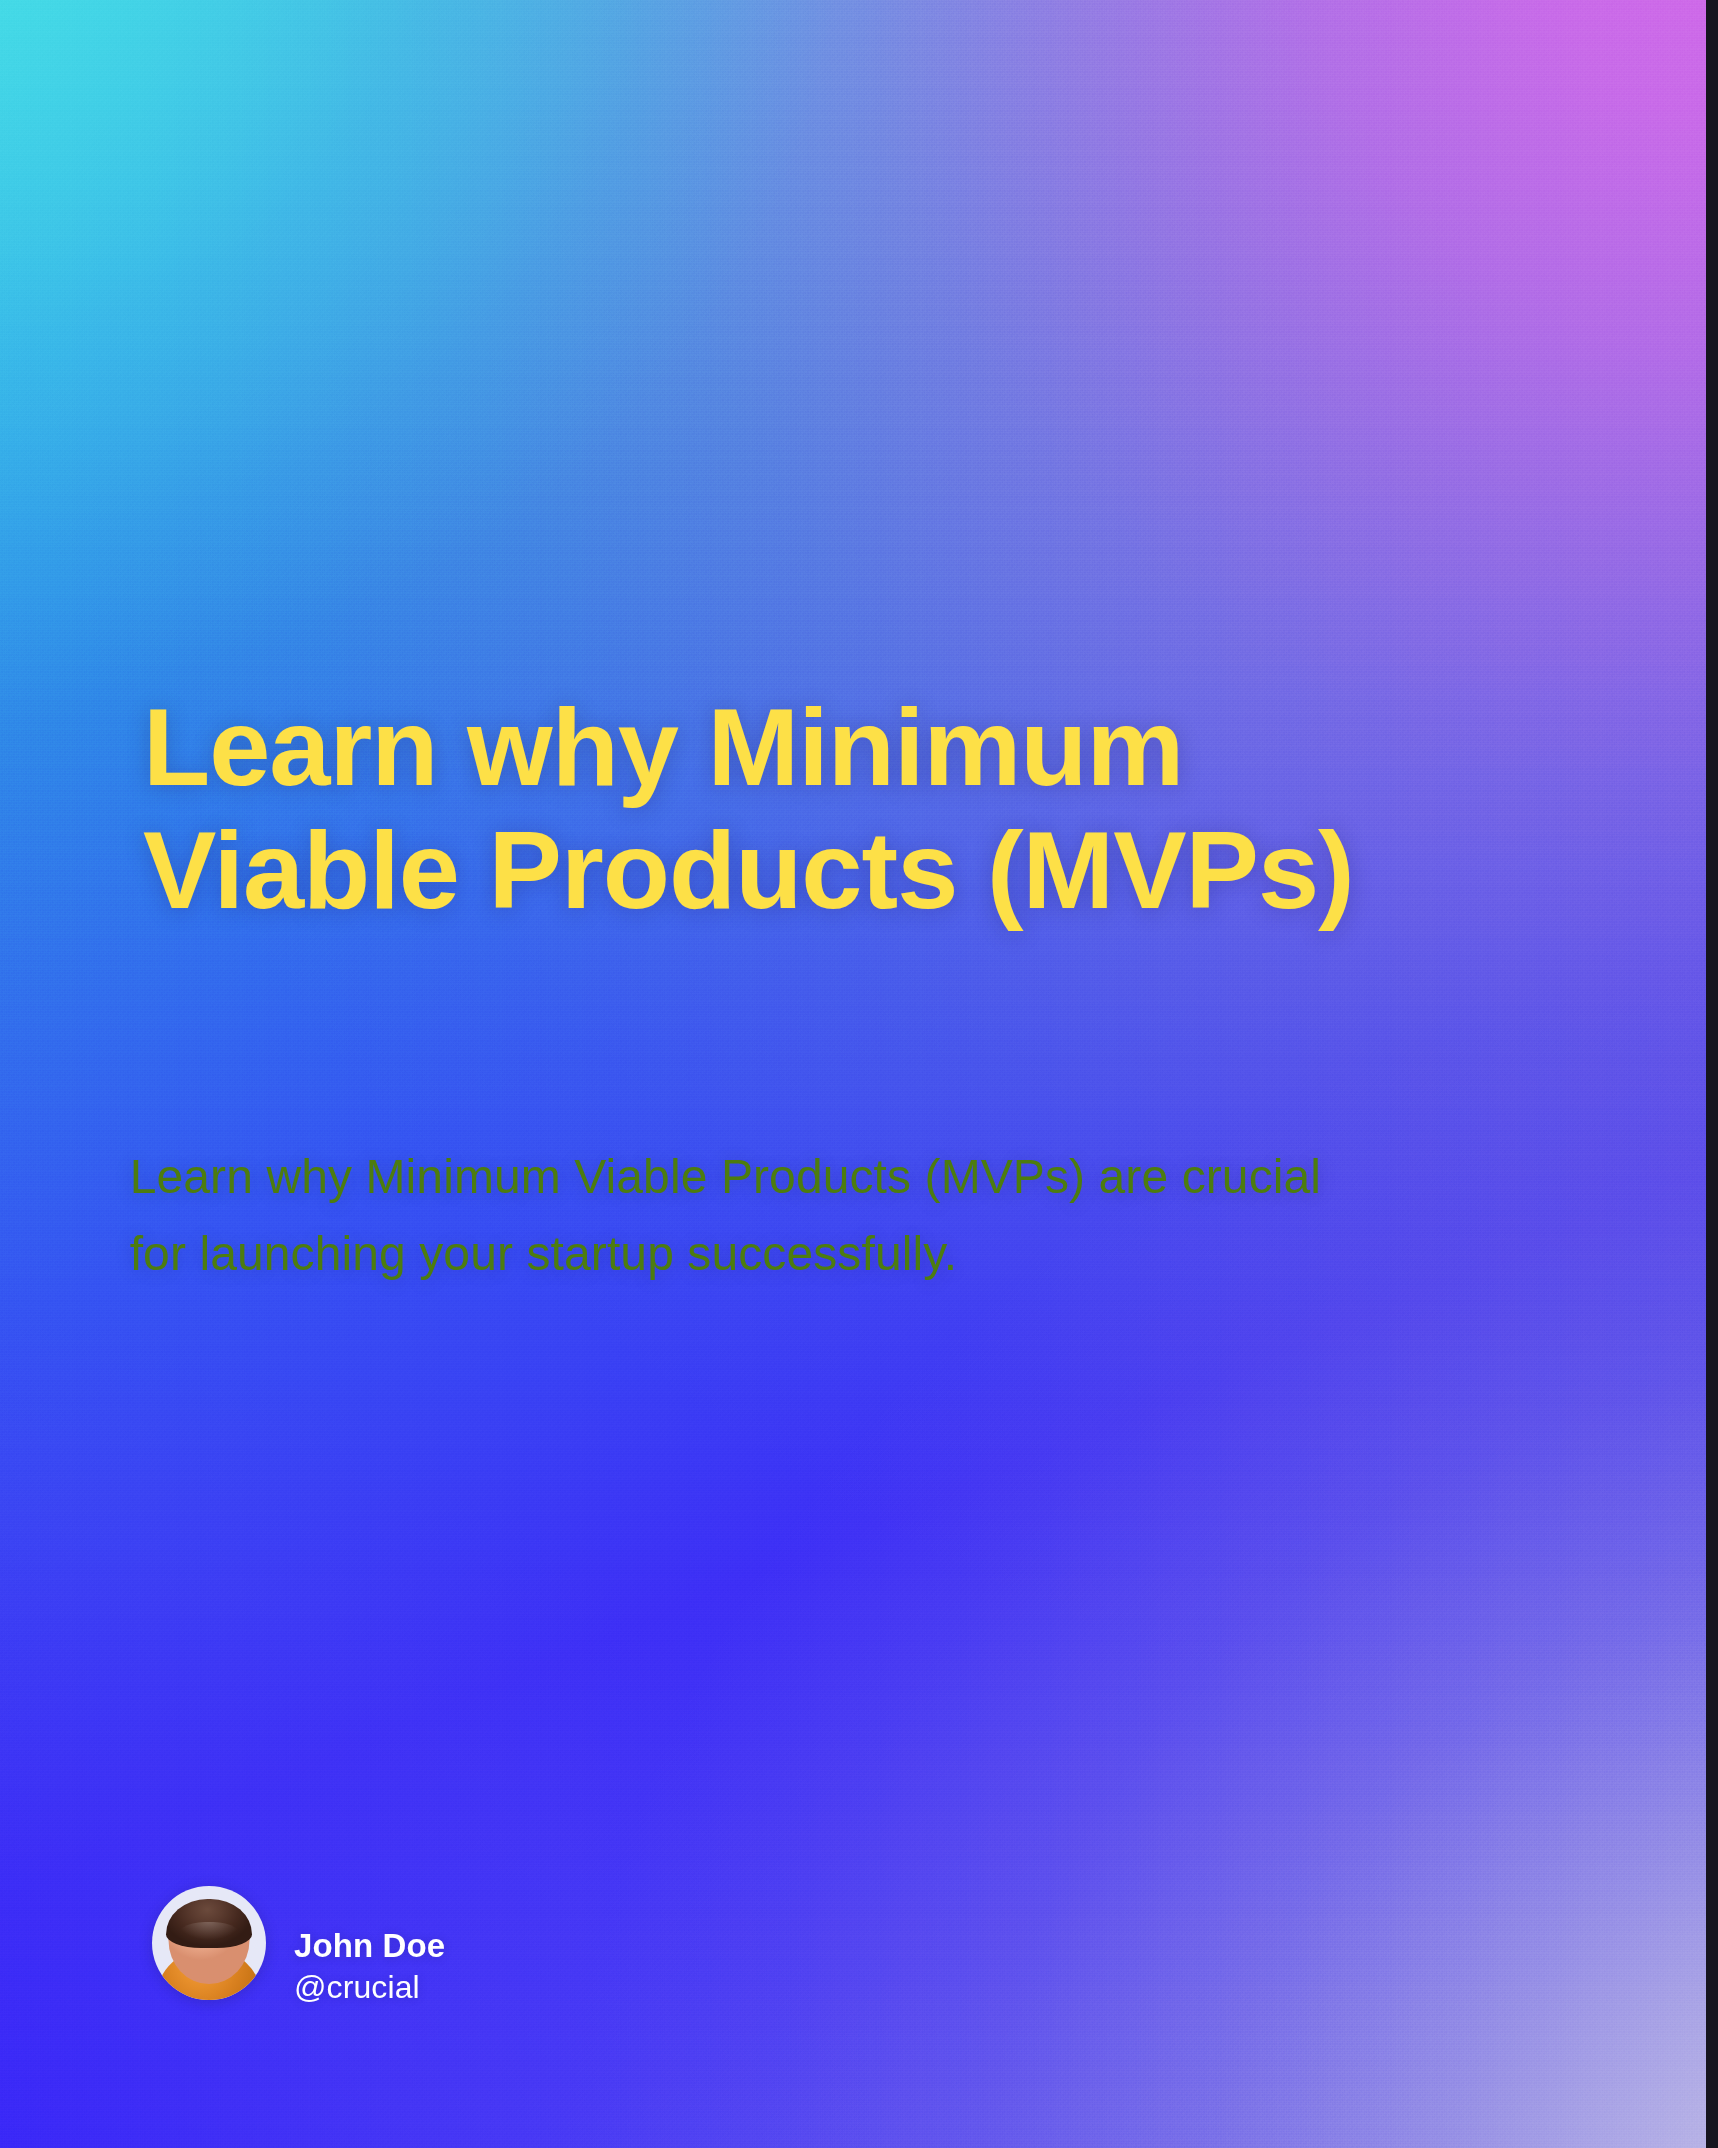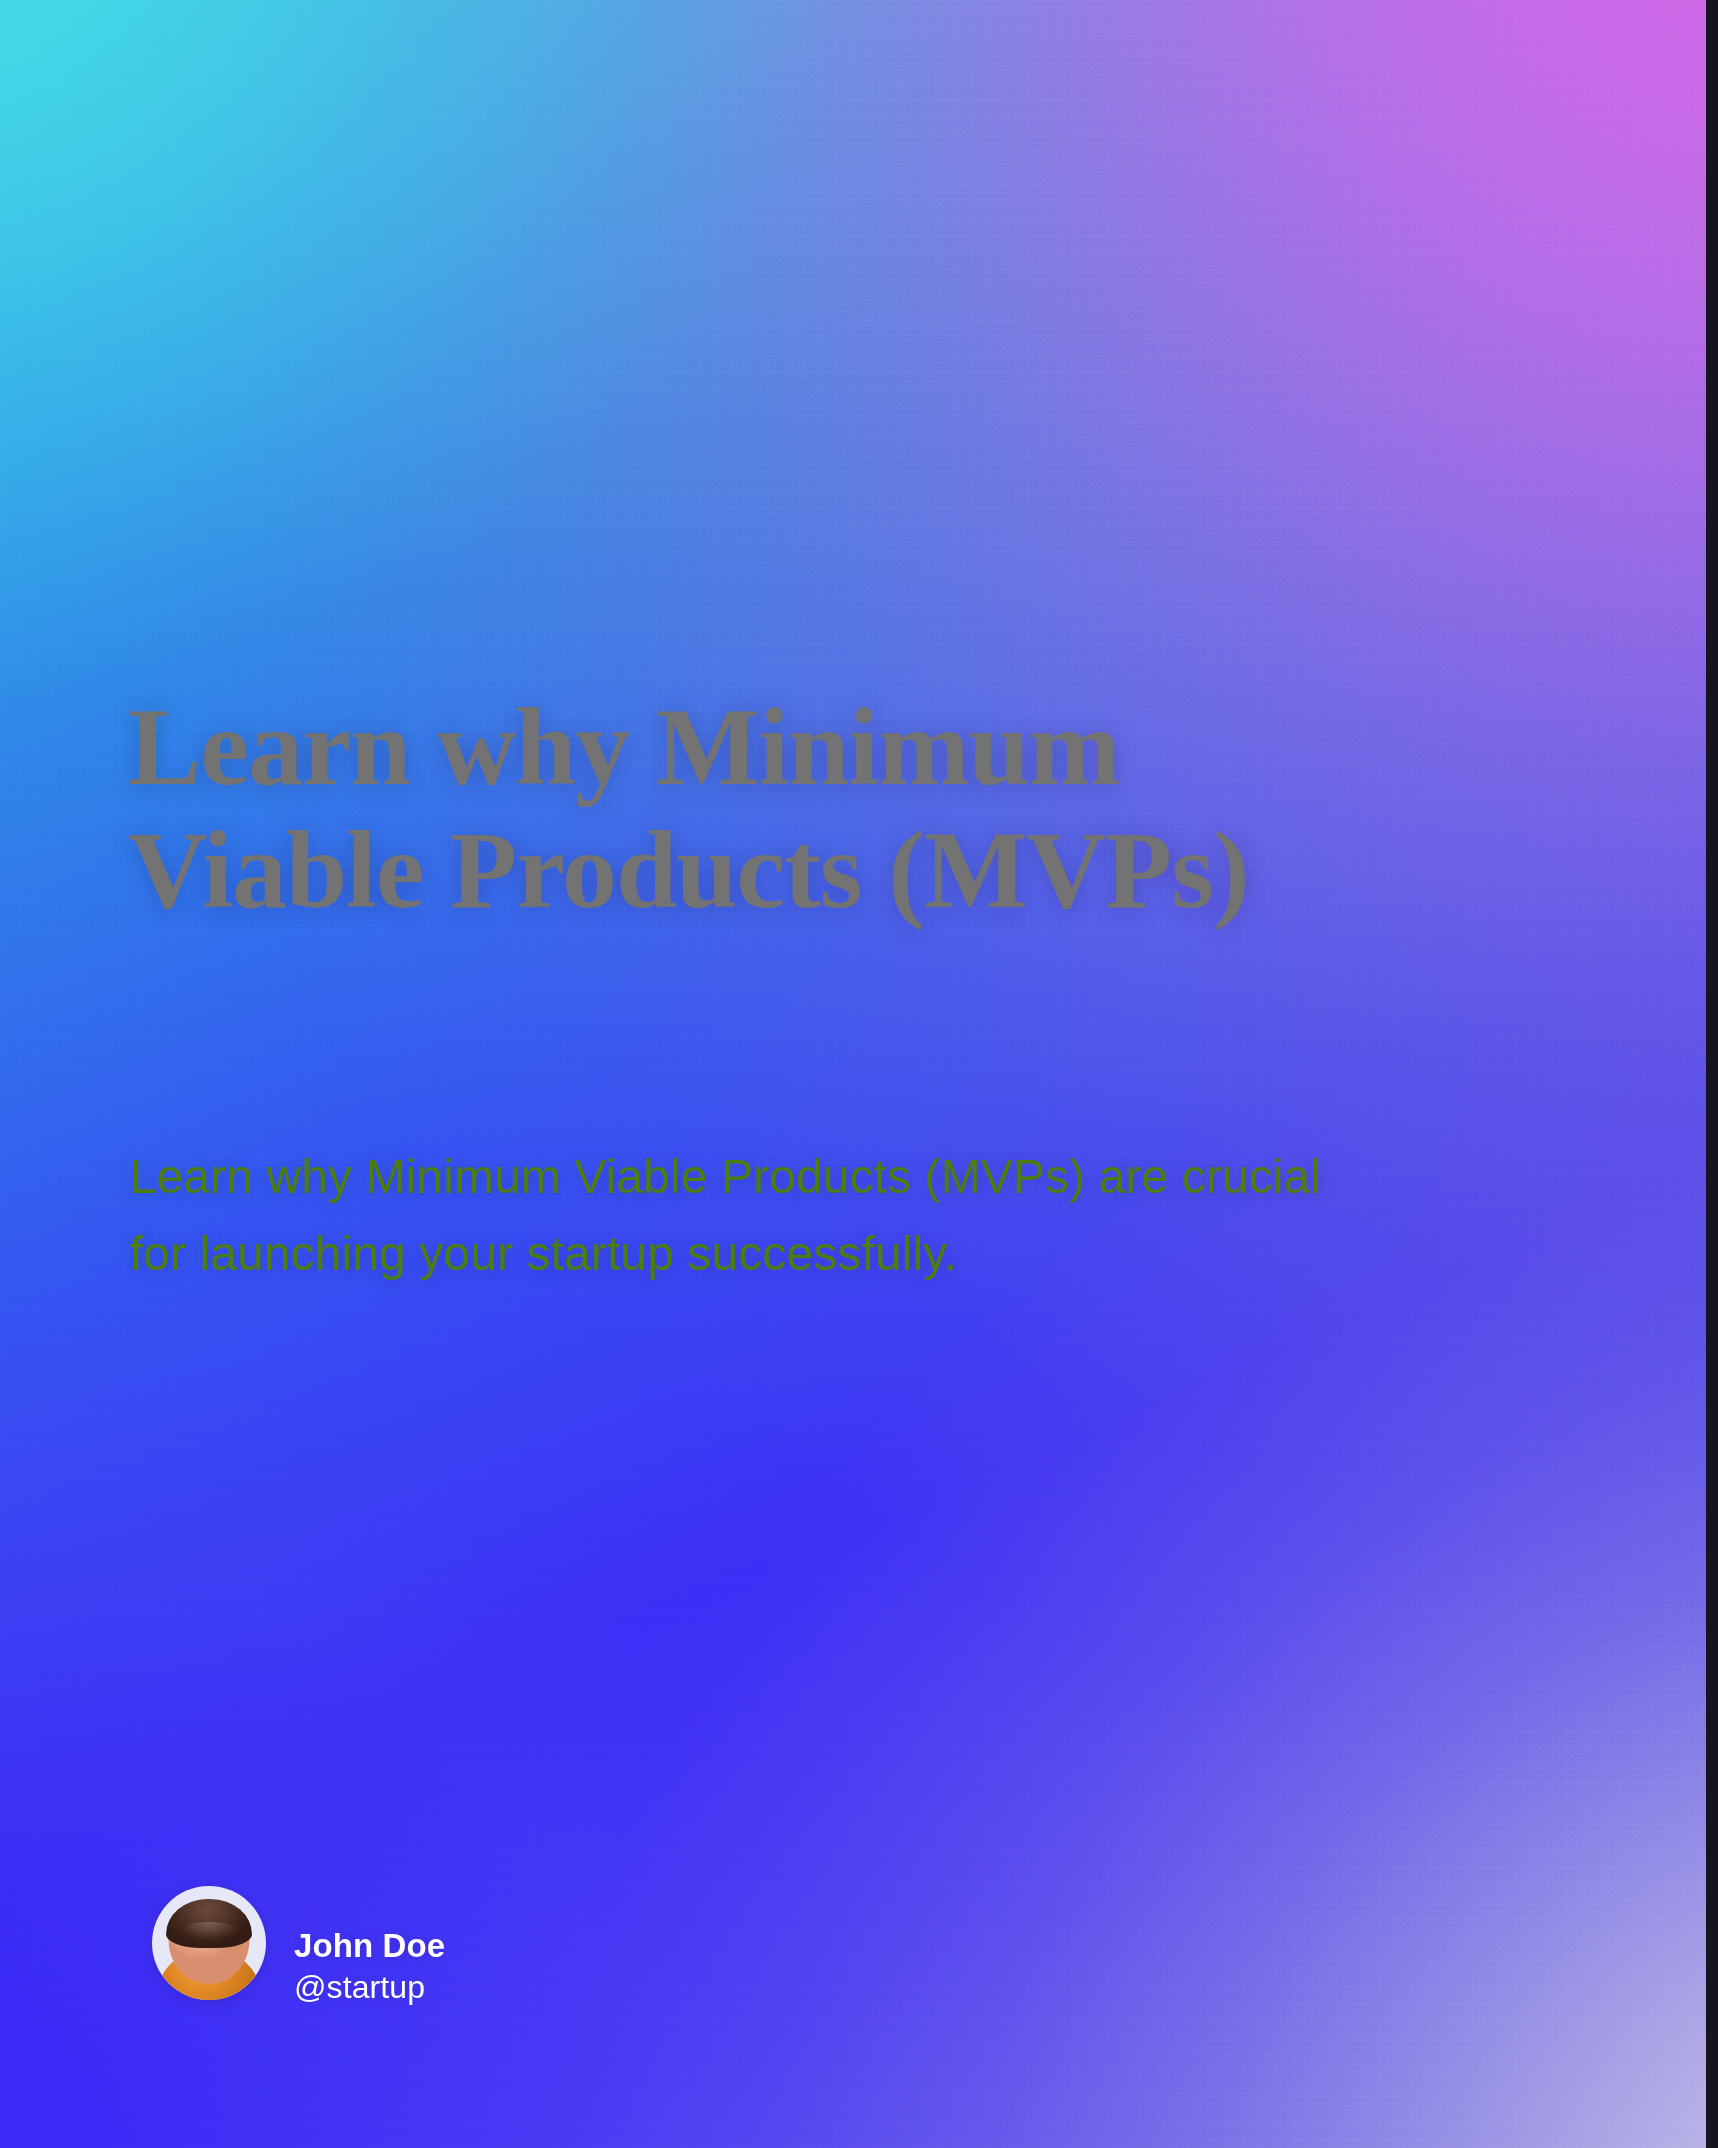--- a/index.html
+++ b/index.html
@@ -104,30 +104,29 @@
   #content {
     position:absolute;
     left:128px;
     top:0;
     width:1259px;
     height:2148px;
   }
 
   #headline {
     position:absolute;
-    top:686px; left:0;
+    top:686px; left:15px;
     width:1275px;
     font-size:110px;
     line-height:1.115;
     font-weight:700;
     letter-spacing:-1px;
-    color:#737373;
+    color:#fde047;
     white-space:pre-line;
     text-shadow:0 1.7px 22px rgba(26,22,90,.26);
-    font-family:Liberation Serif, serif;
   }
 
   #subhead {
     position:absolute;
     top:1139px; left:1.7px;
     width:1192px;
     font-size:48px;
     line-height:1.60;
     font-weight:400;
     letter-spacing:0.1px;
@@ -232,21 +231,21 @@
     <div id="author">
 
       <div class="avatar">
         <span class="av-body"></span>
         <span class="av-head"></span>
         <span class="av-hair"></span>
       </div>
 
       <div class="meta">
         <span id="author-name">John Doe</span>
-        <span id="author-handle">@startup</span>
+        <span id="author-handle">@crucial</span>
       </div>
 
     </div>
   </div>
 </div>
 
 <div id="right-edge"></div>
 
 
 </body></html>

